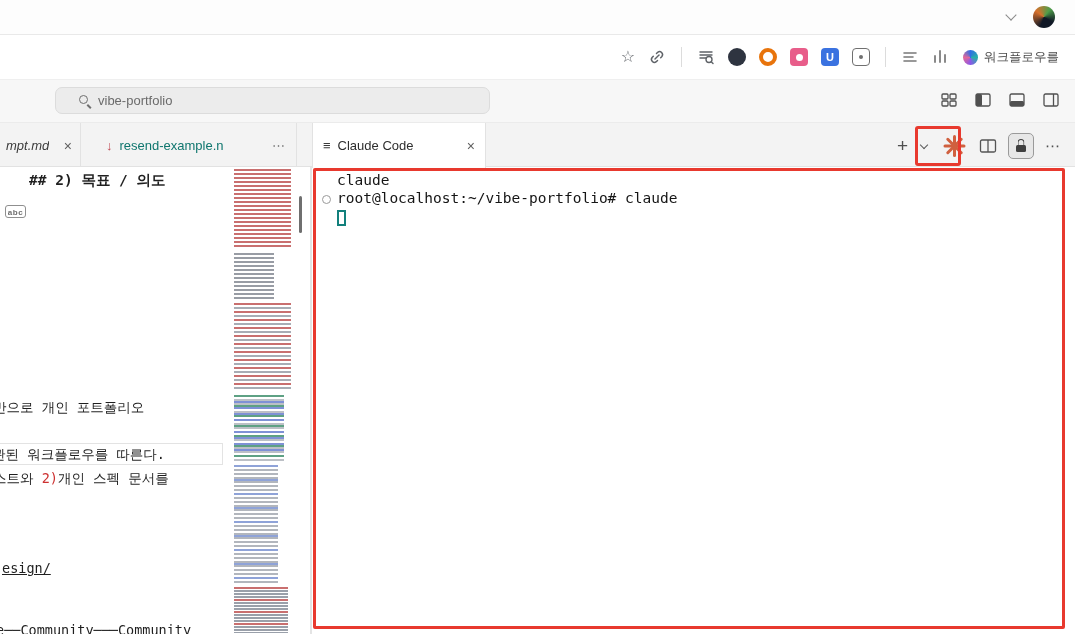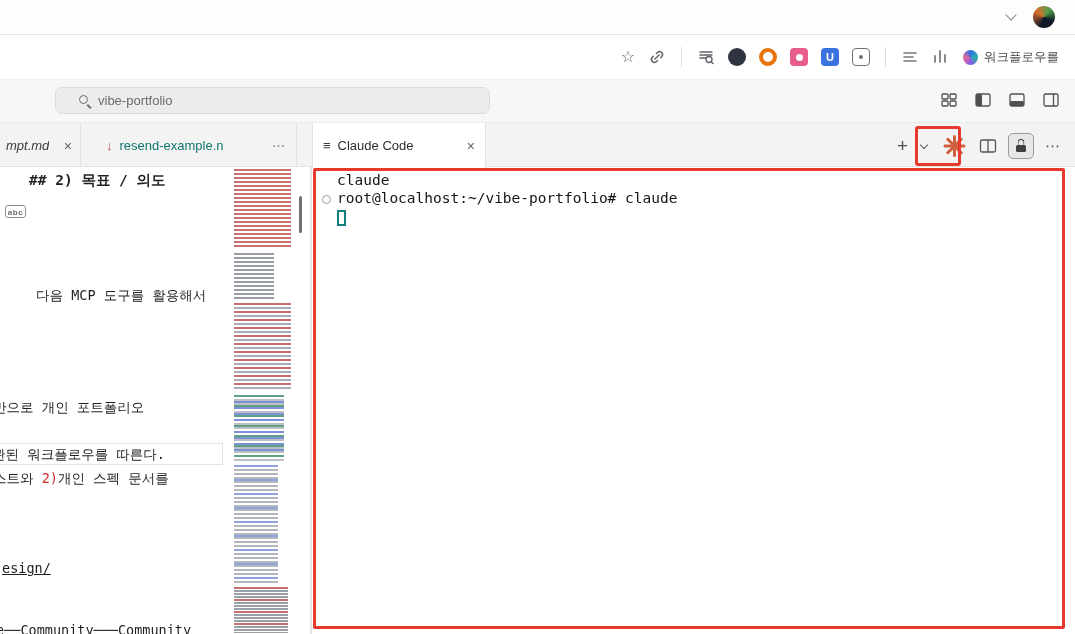--- a/index.html
+++ b/index.html
@@ -275,21 +275,20 @@
     </div>
   </div>
 
   <div class="annotation a1"></div>
 
   <div class="editors">
 
     <div class="editor-left">
       <span class="abc-badge">abc</span>
       <div class="ln heading">## 2) 목표 / 의도</div>
-      <div class="ln mcp">다음 MCP 도구를 활용해서</div>
       <div class="ln portfolio">반으로 개인 포트폴리오</div>
       <div class="currentline"></div>
       <div class="ln workflow">관된 워크플로우를 따른다.</div>
       <div class="ln spec"><span>스트와 </span><span class="specnum">2)</span><span>개인 스펙 문서를</span></div>
       <div class="ln lnk">esign/</div>
       <div class="ln community">e──Community───Community</div>
     </div>
 
     <div class="minimap">
       <div class="mm mm1"></div>

